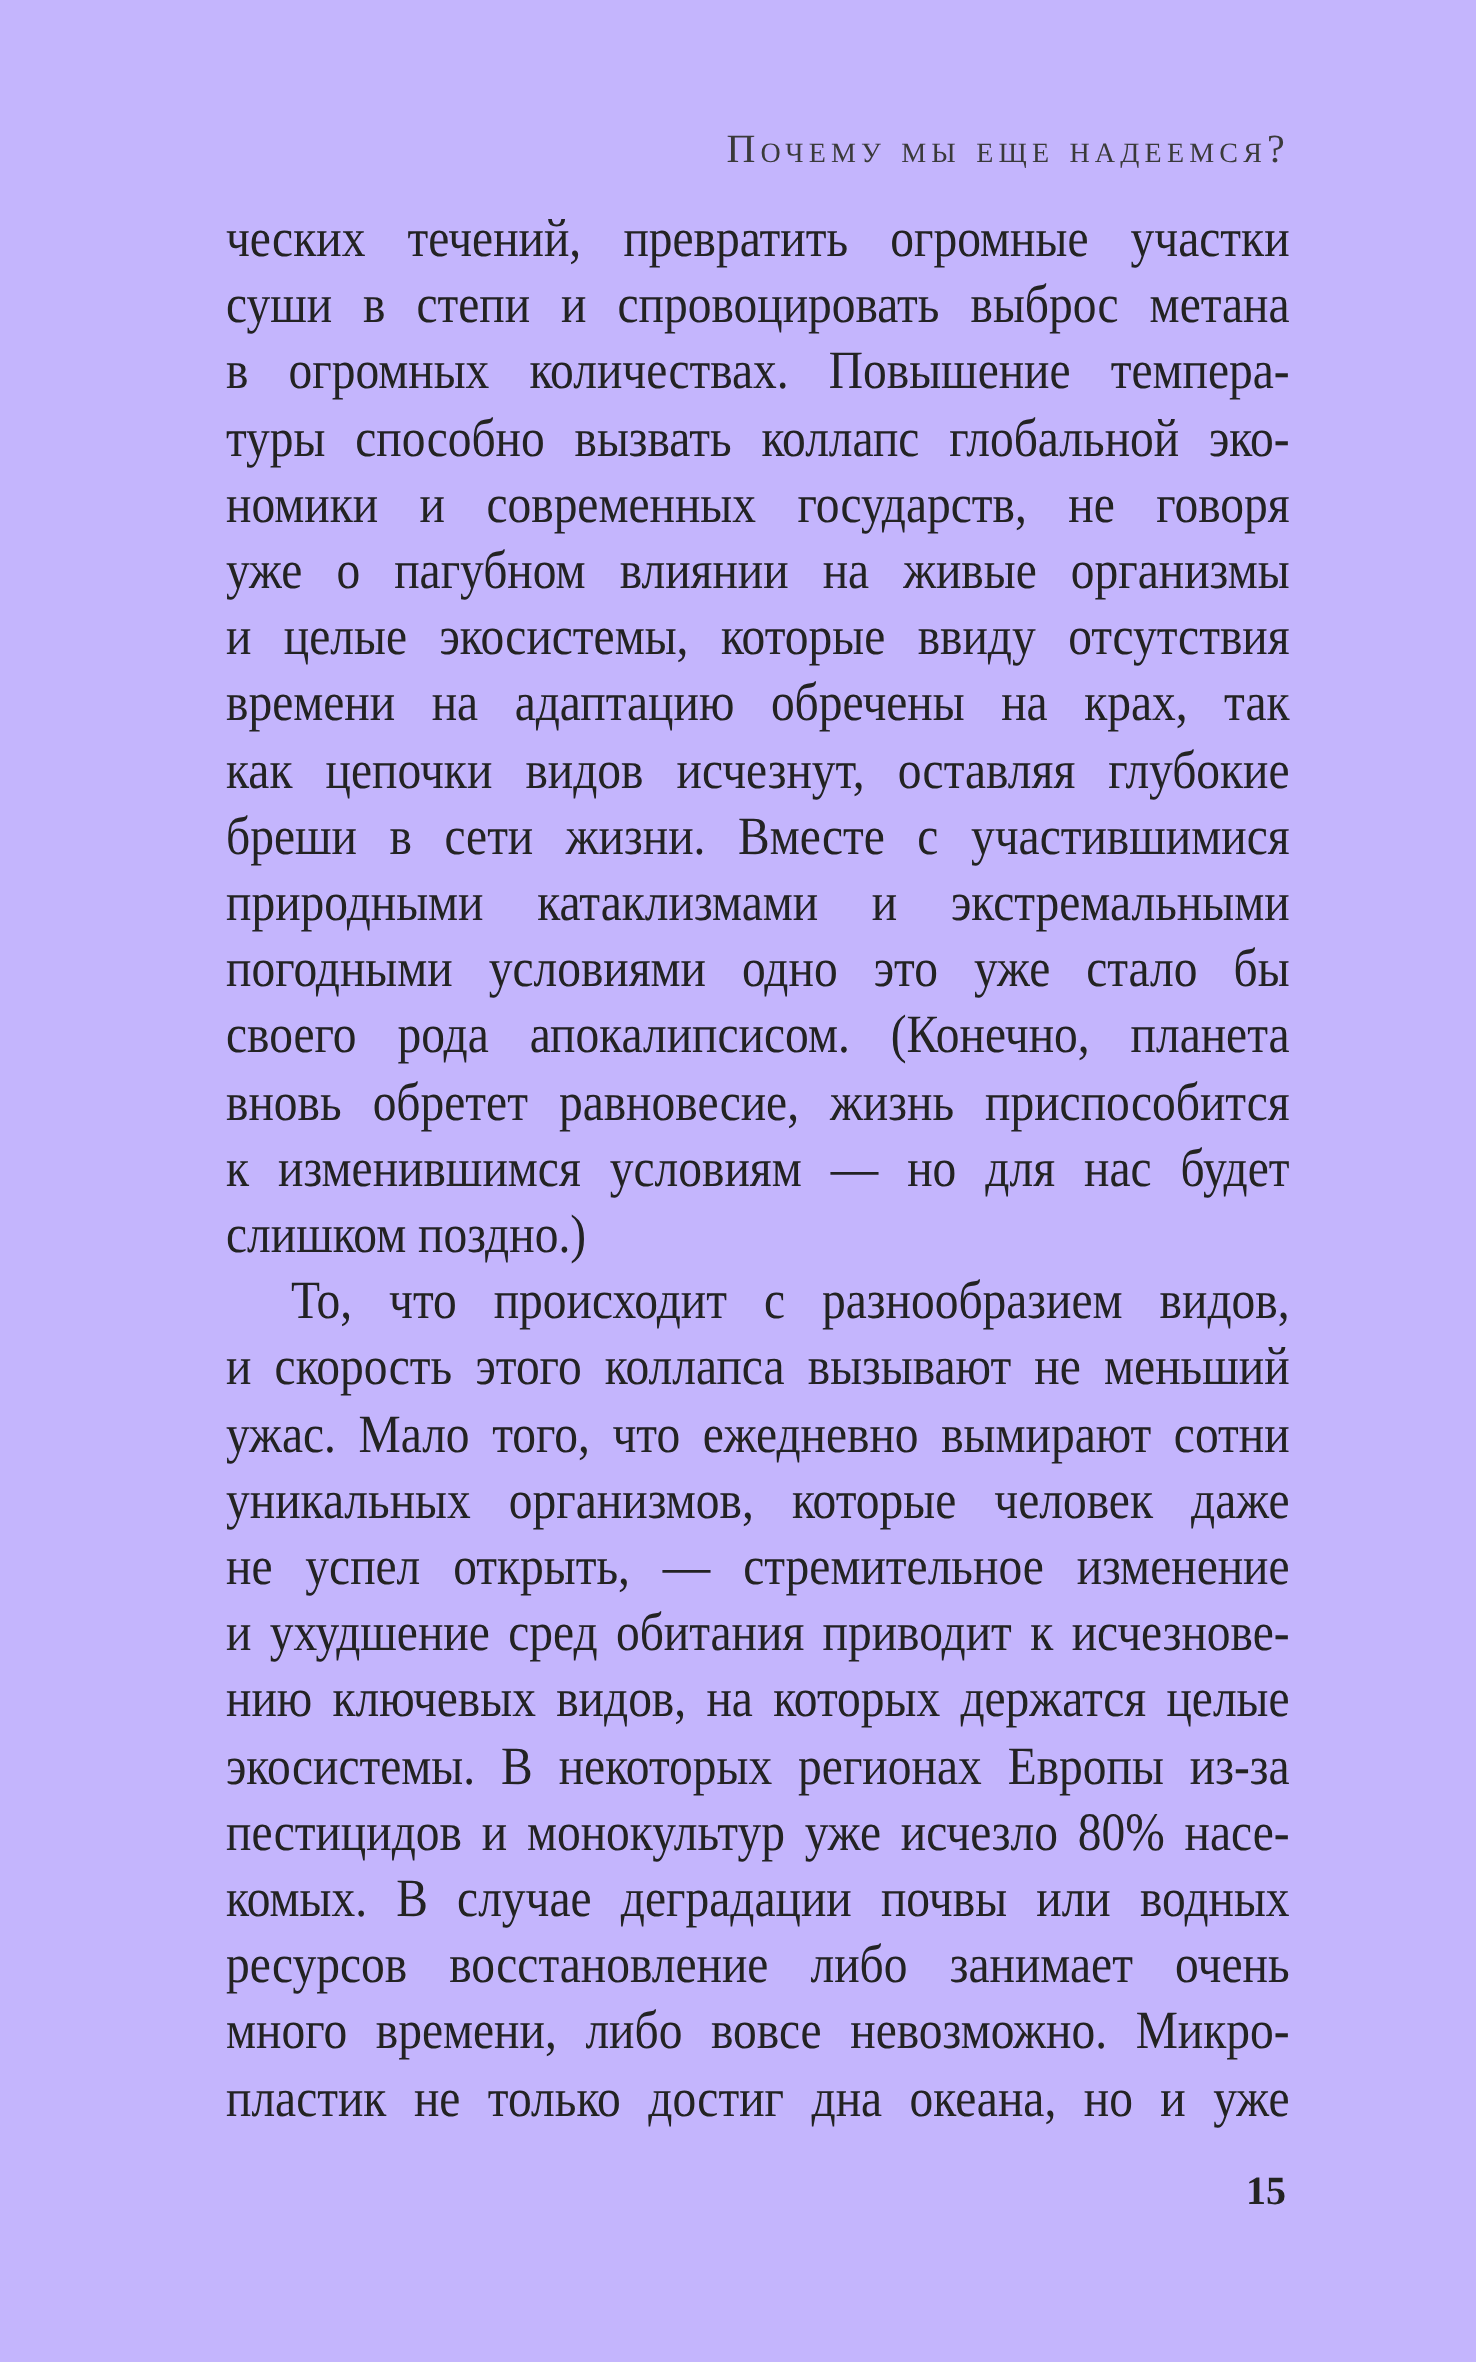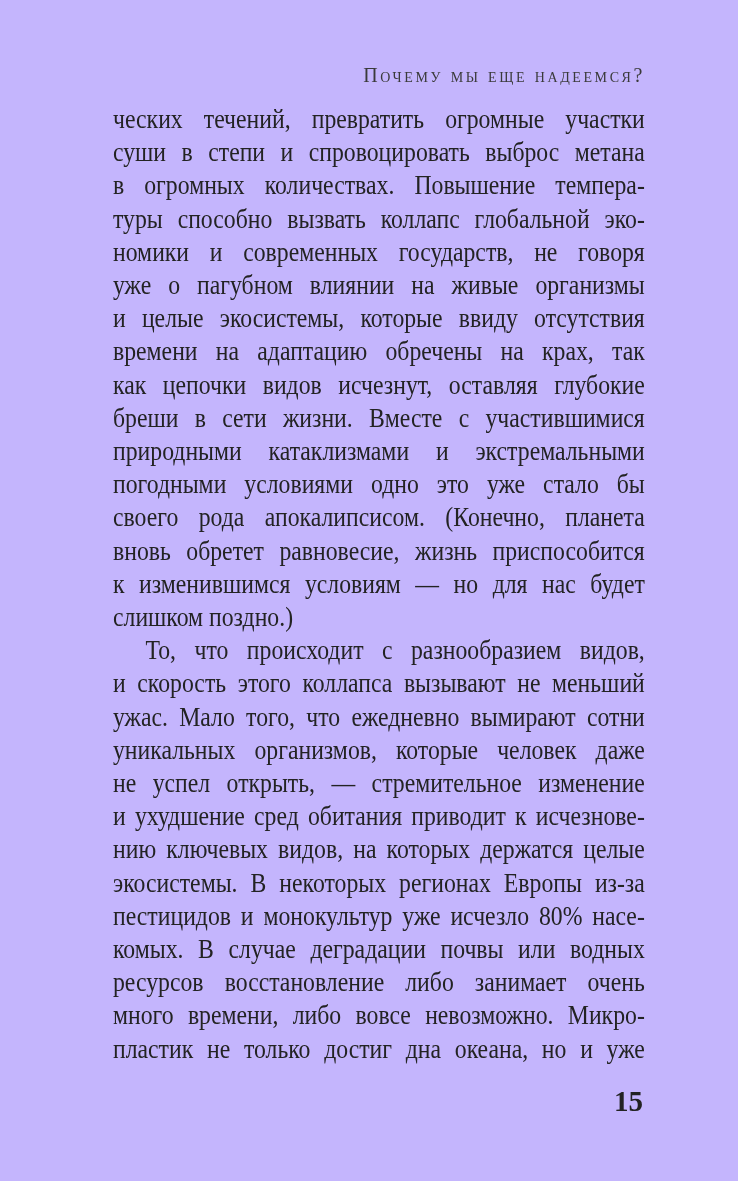--- a/index.html
+++ b/index.html
@@ -46,21 +46,21 @@
     text-align: left;
     text-align-last: left;
   }
   .line.indent {
     text-indent: 37px;
   }
   .page-number {
     position: absolute;
     top: 1085px;
     right: 95px;
-    font-size: 29px;
+    font-size: 20px;
     font-weight: 600;
     color: #232323;
   }
 </style>
 </head>
 <body>
 
 <div class="page">
   <div class="running-header">Почему мы еще надеемся?</div>
 

